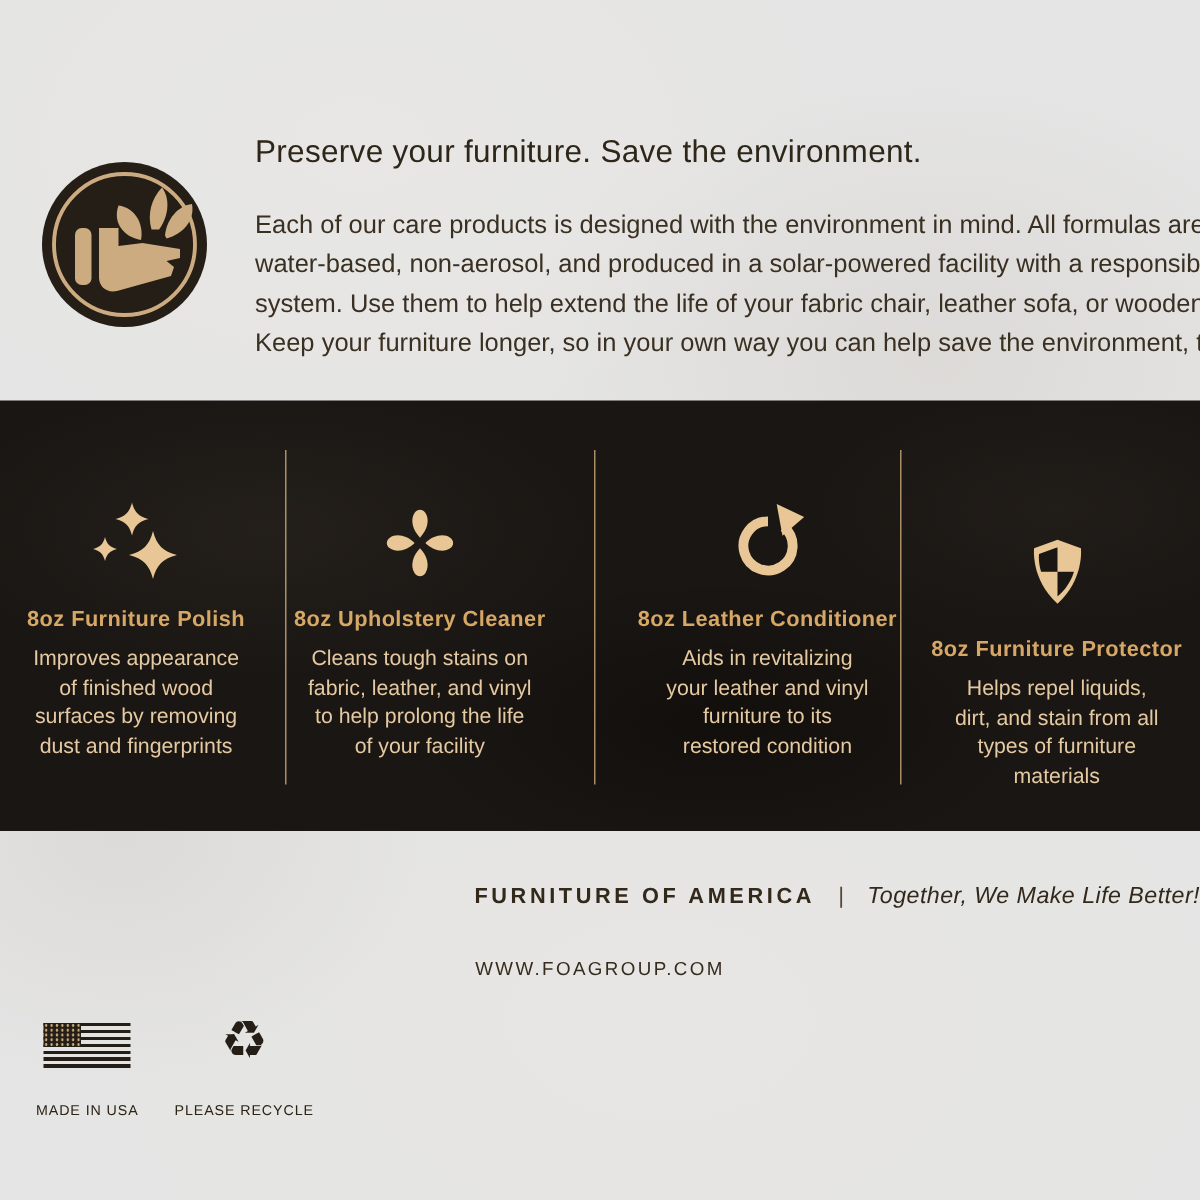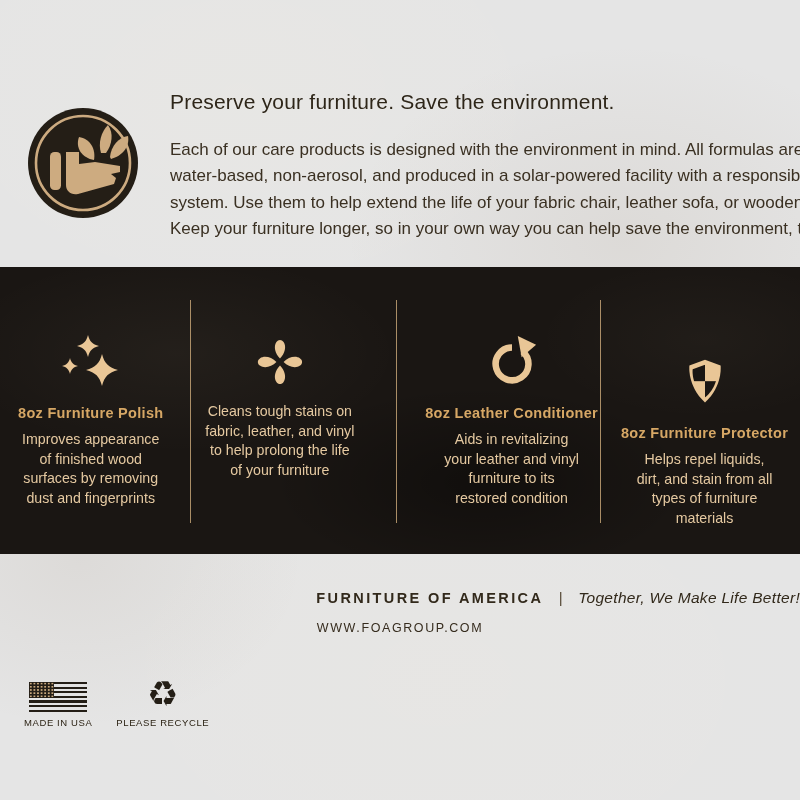--- a/index.html
+++ b/index.html
@@ -30,32 +30,32 @@
   .product{position:relative;box-sizing:border-box;padding-top:64px;text-align:center;}
   .p1{width:190px;} .p2{width:206px;} .p3{width:204px;margin-left:36px;} .p4{width:200px;margin-top:20px;}
   .p-icon{height:62px;display:flex;align-items:center;justify-content:center;}
   .p-title{margin:12px 0 0 0;font-size:14.5px;font-weight:700;color:#d6a765;letter-spacing:.3px;}
   .p-desc{margin:9px 0 0 0;font-size:14.2px;line-height:19.6px;color:#e5c9a1;white-space:pre;}
   
   .brandline{position:absolute;left:0;top:589px;width:800px;text-align:right;color:#32291b;}
   .brand{font-size:14.5px;font-weight:700;letter-spacing:2.4px;}
   .sep{margin:0 11px;color:#554834;font-weight:400;font-size:15px;}
   .tagline{font-style:italic;font-size:15.5px;letter-spacing:.3px;}
-  .website{position:absolute;left:0;top:621px;width:800px;text-align:center;
+  .website{position:absolute;left:0;top:639px;width:800px;text-align:center;
            font-size:12.5px;letter-spacing:1.6px;color:#362c1e;}
   
   .badges{position:absolute;left:24px;top:676px;display:flex;align-items:flex-end;gap:24px;}
   .badge{display:flex;flex-direction:column;align-items:center;}
   .flag{position:relative;width:58px;height:30px;
         background:repeating-linear-gradient(180deg,#241e16 0 2.3px,rgba(0,0,0,0) 2.3px 4.6px);}
   .canton{position:absolute;left:0;top:0;width:25px;height:16px;background-color:#241e16;
         background-image:radial-gradient(circle,#c9a87c .7px,rgba(0,0,0,0) 1px);
         background-size:3.6px 3.2px;}
   .recycle-symbol{font-family:"DejaVu Sans",sans-serif;font-size:35px;line-height:36px;color:#241e16;}
-  .badge-label{margin-top:5px;font-size:9.5px;letter-spacing:.6px;color:#2d2416;white-space:nowrap;}
+  .badge-label{margin-top:23px;font-size:9.5px;letter-spacing:.6px;color:#2d2416;white-space:nowrap;}
   svg{display:block;}
 </style>
 </head>
 <body>
 
 <div class="canvas">
 
   <div class="hero-icon">
     <svg width="112" height="112" viewBox="0 0 112 112">
       <circle cx="56" cy="56" r="55" fill="#241e16"></circle>
@@ -101,24 +101,25 @@
       <div class="p-icon">
         <svg width="50" height="50" viewBox="0 0 56 56">
           <g fill="#e9c696">
             <path d="M28,24 C22.5,18.5 20.5,10.5 24,5.5 C26,2.5 30,2.5 32,5.5 C35.5,10.5 33.5,18.5 28,24 Z"></path>
             <path transform="rotate(90 28 28)" d="M28,24 C22.5,18.5 20.5,10.5 24,5.5 C26,2.5 30,2.5 32,5.5 C35.5,10.5 33.5,18.5 28,24 Z"></path>
             <path transform="rotate(180 28 28)" d="M28,24 C22.5,18.5 20.5,10.5 24,5.5 C26,2.5 30,2.5 32,5.5 C35.5,10.5 33.5,18.5 28,24 Z"></path>
             <path transform="rotate(270 28 28)" d="M28,24 C22.5,18.5 20.5,10.5 24,5.5 C26,2.5 30,2.5 32,5.5 C35.5,10.5 33.5,18.5 28,24 Z"></path>
           </g>
         </svg>
       </div>
+      <h3 class="p-title">8oz Upholstery Cleaner</h3>
       <p class="p-desc">Cleans tough stains on
 fabric, leather, and vinyl
 to help prolong the life
-of your furniture</p>
+of your facility</p>
     </div>
 
     <div class="product p3">
       <div class="p-icon">
         <svg width="54" height="54" viewBox="0 0 56 56">
           <path d="M28,13 A17,17 0 1 0 39,17" fill="none" stroke="#e9c696" stroke-width="6.8"></path>
           <polygon points="34,1 53,10 38,23" fill="#e9c696"></polygon>
         </svg>
       </div>
       <h3 class="p-title">8oz Leather Conditioner</h3>

